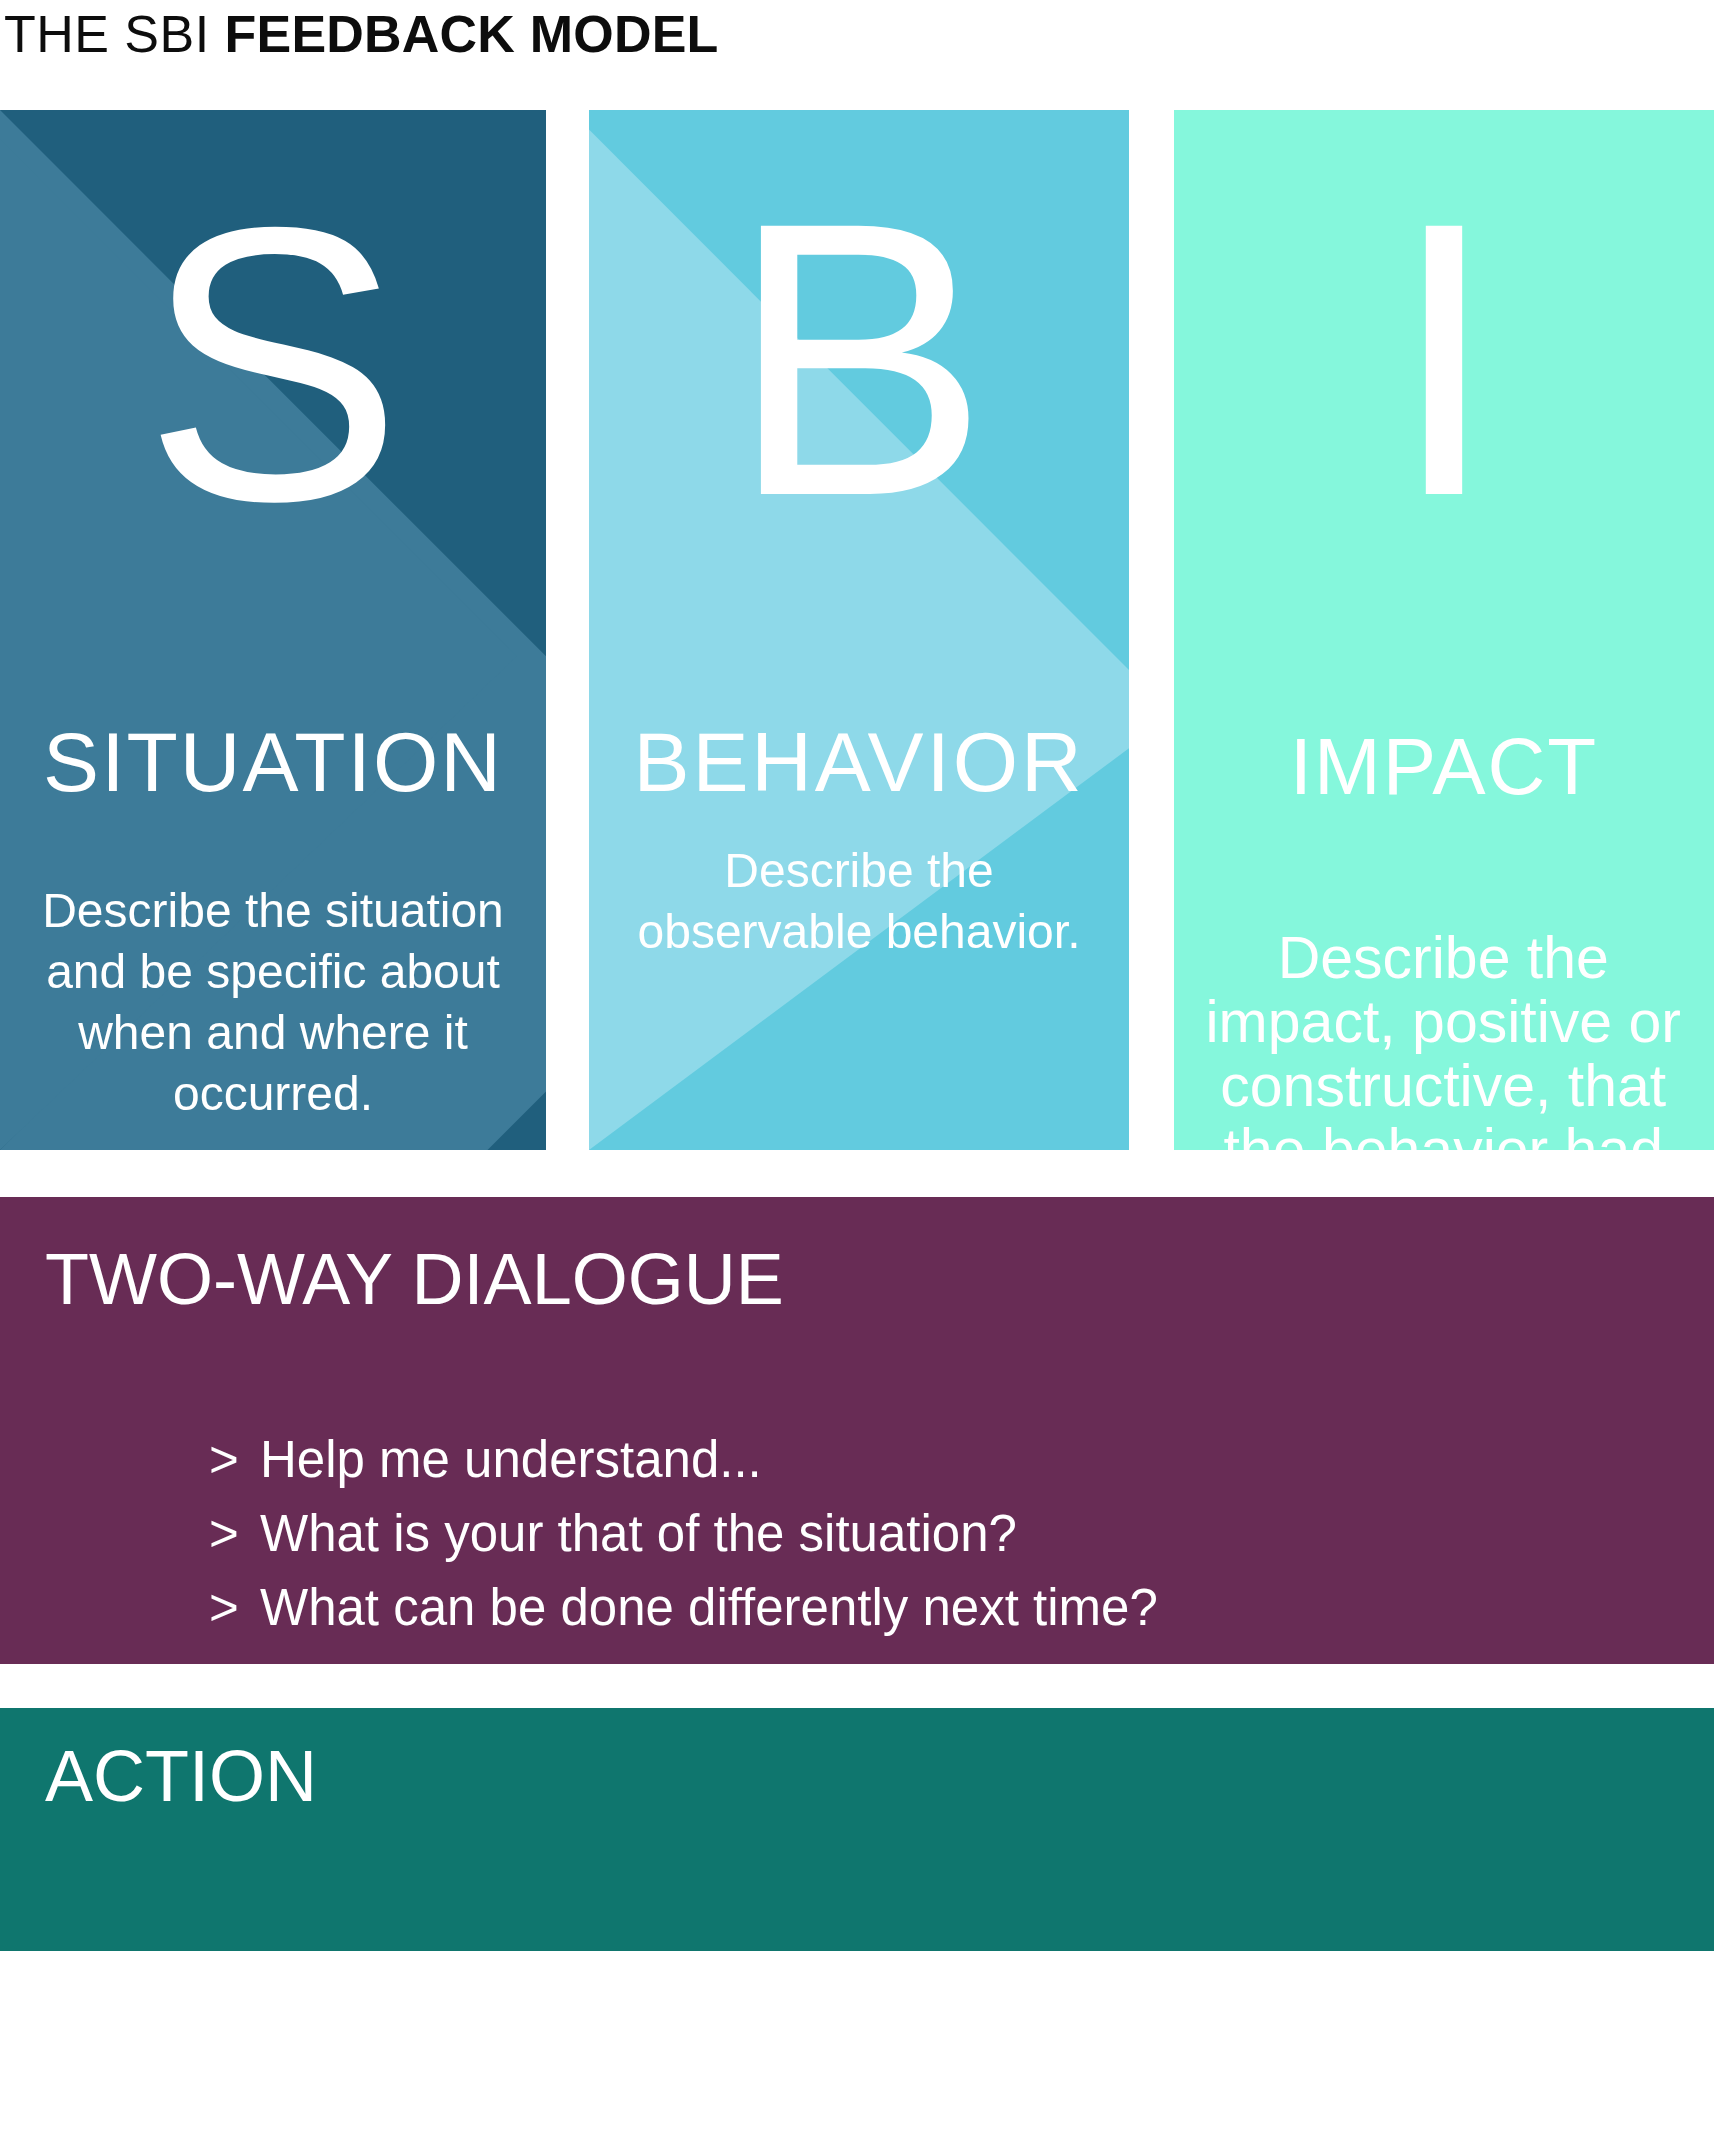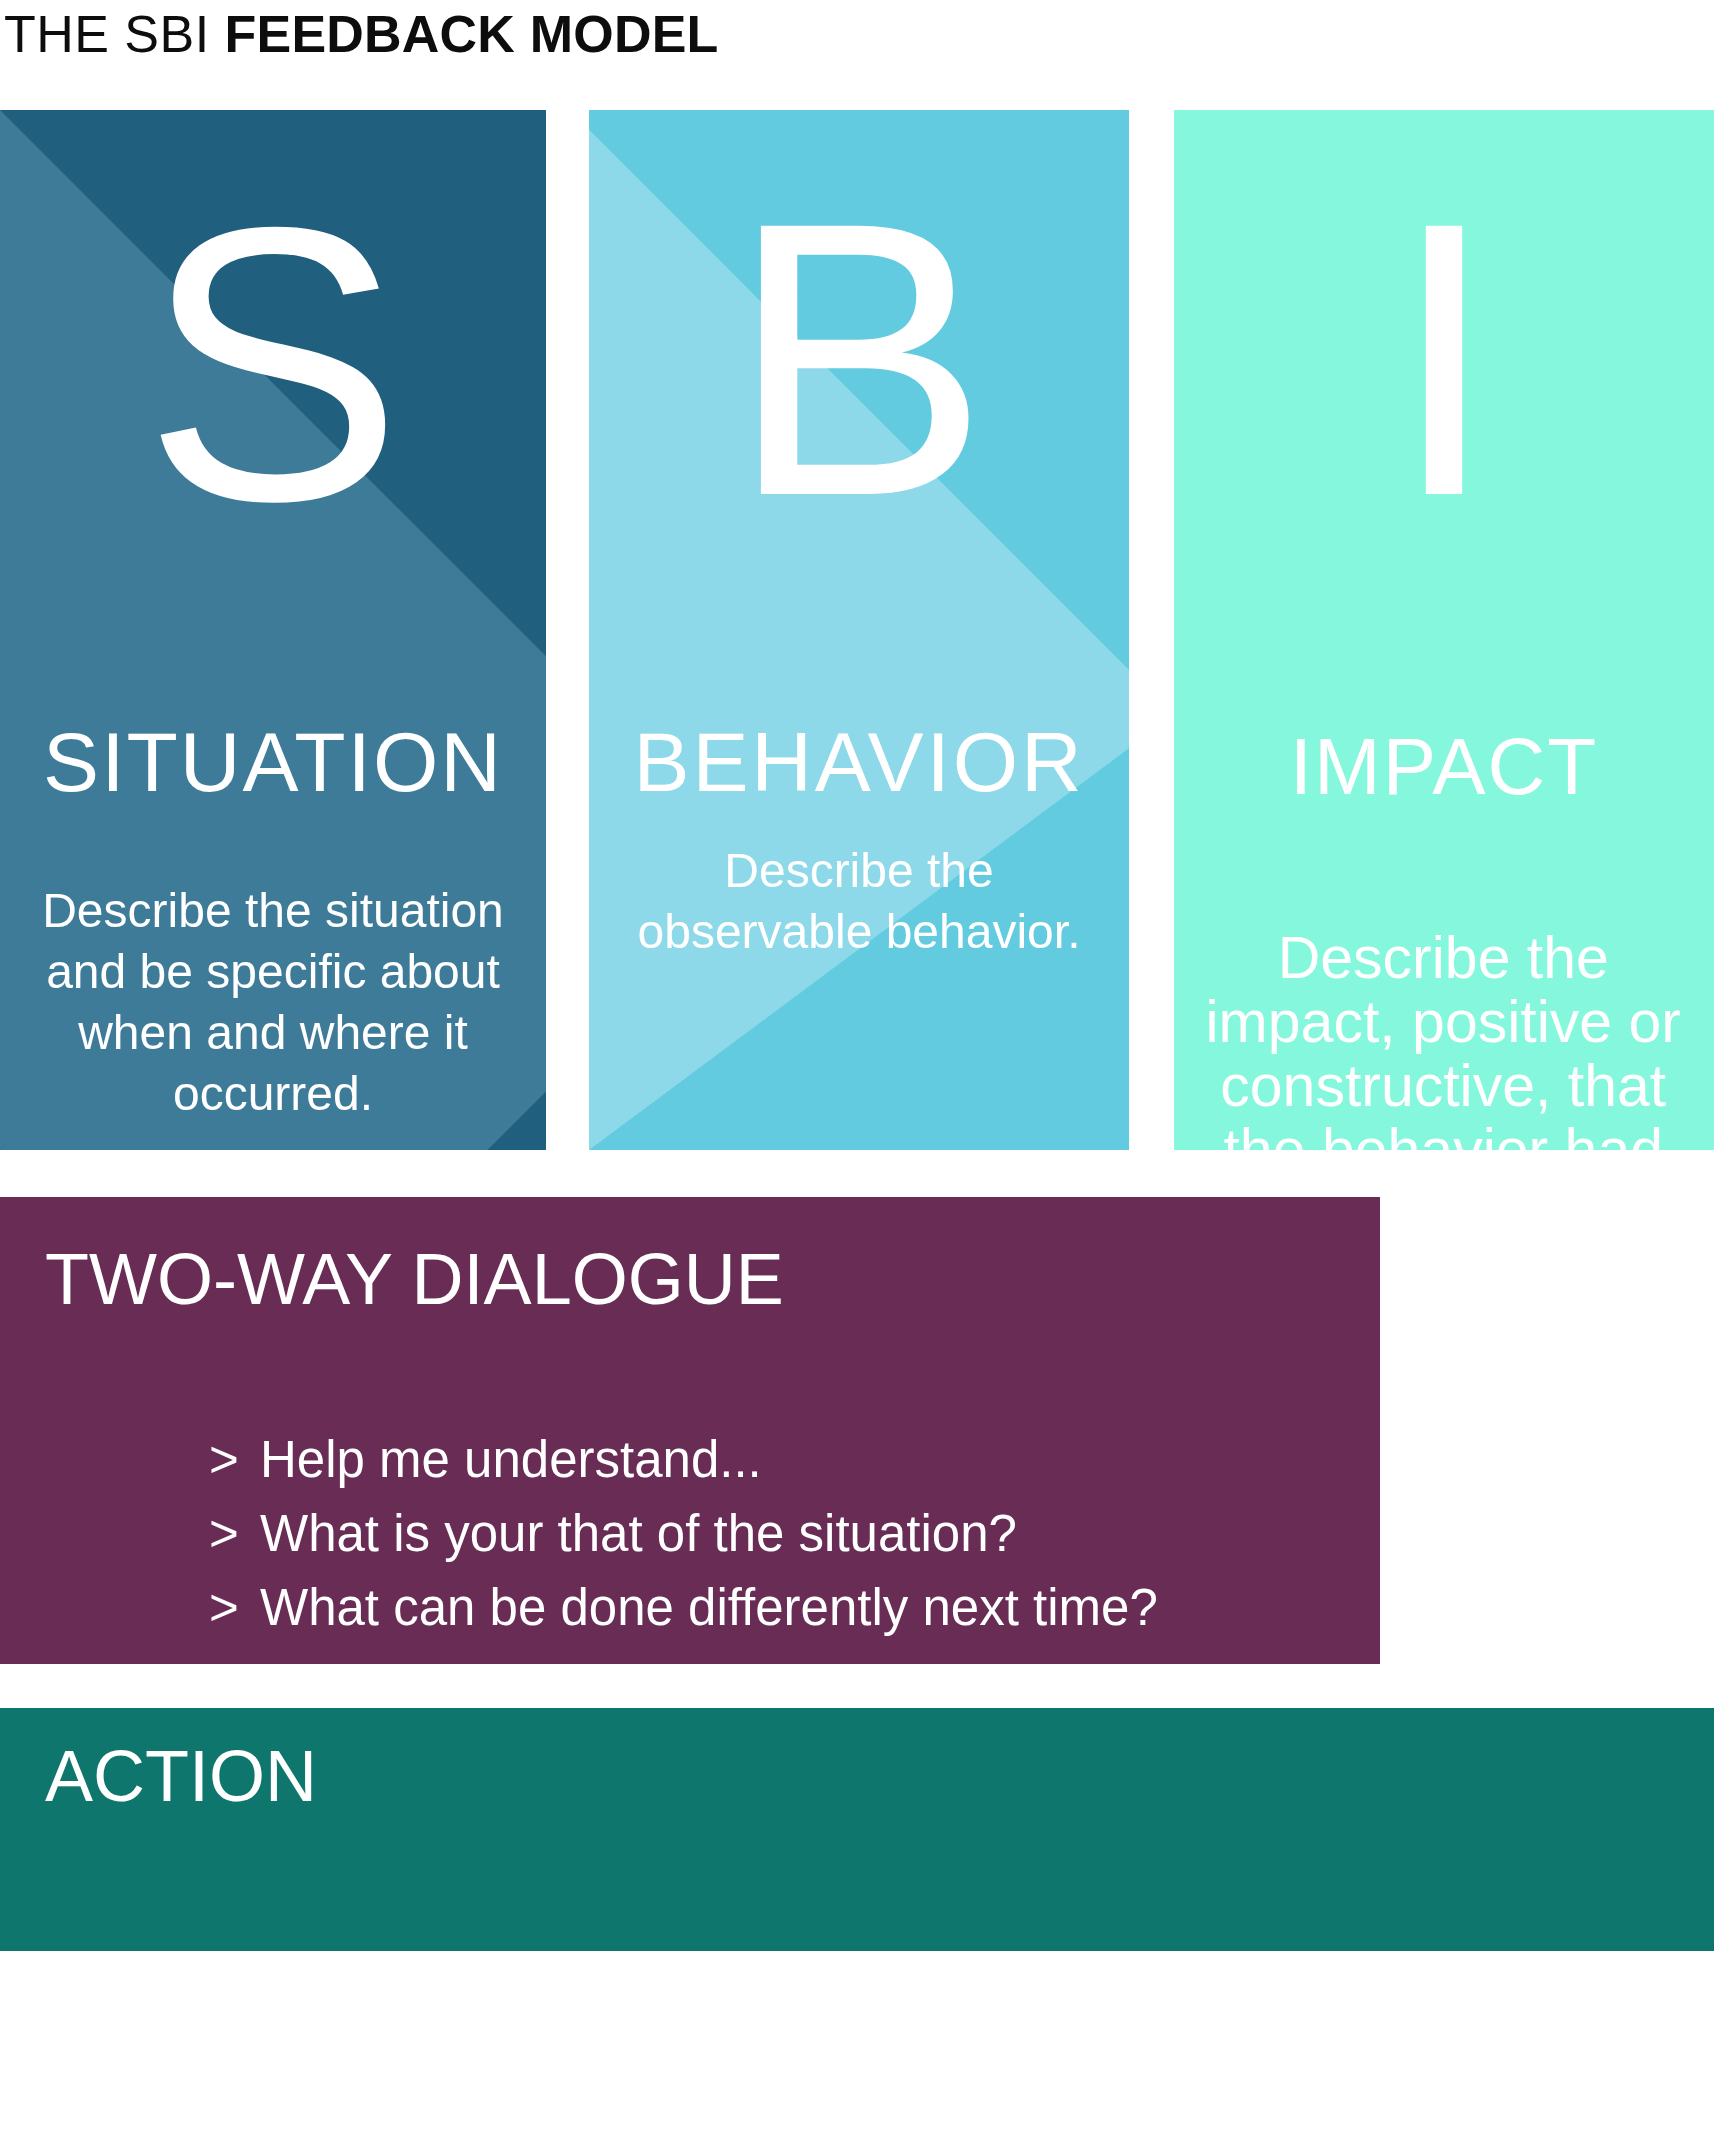--- a/index.html
+++ b/index.html
@@ -105,21 +105,21 @@
   }
   .card-situation .card-body { top: 770px; font-size: 48px; line-height: 61px; }
   .card-behavior  .card-body { top: 730px; font-size: 48px; line-height: 61px; }
   .card-impact    .card-body { top: 816px; font-size: 59px; line-height: 64px; padding-left: 20px; }
 
   
   #dialogue-band {
     position: absolute;
     left: 0;
     top: 1197px;
-    width: 1380px;
+    width: 1714px;
     height: 467px;
     background: #682c55;
     color: #ffffff;
   }
   #dialogue-title {
     position: absolute;
     left: 45px;
     top: 43px;
     font-size: 72px;
     line-height: 78px;

